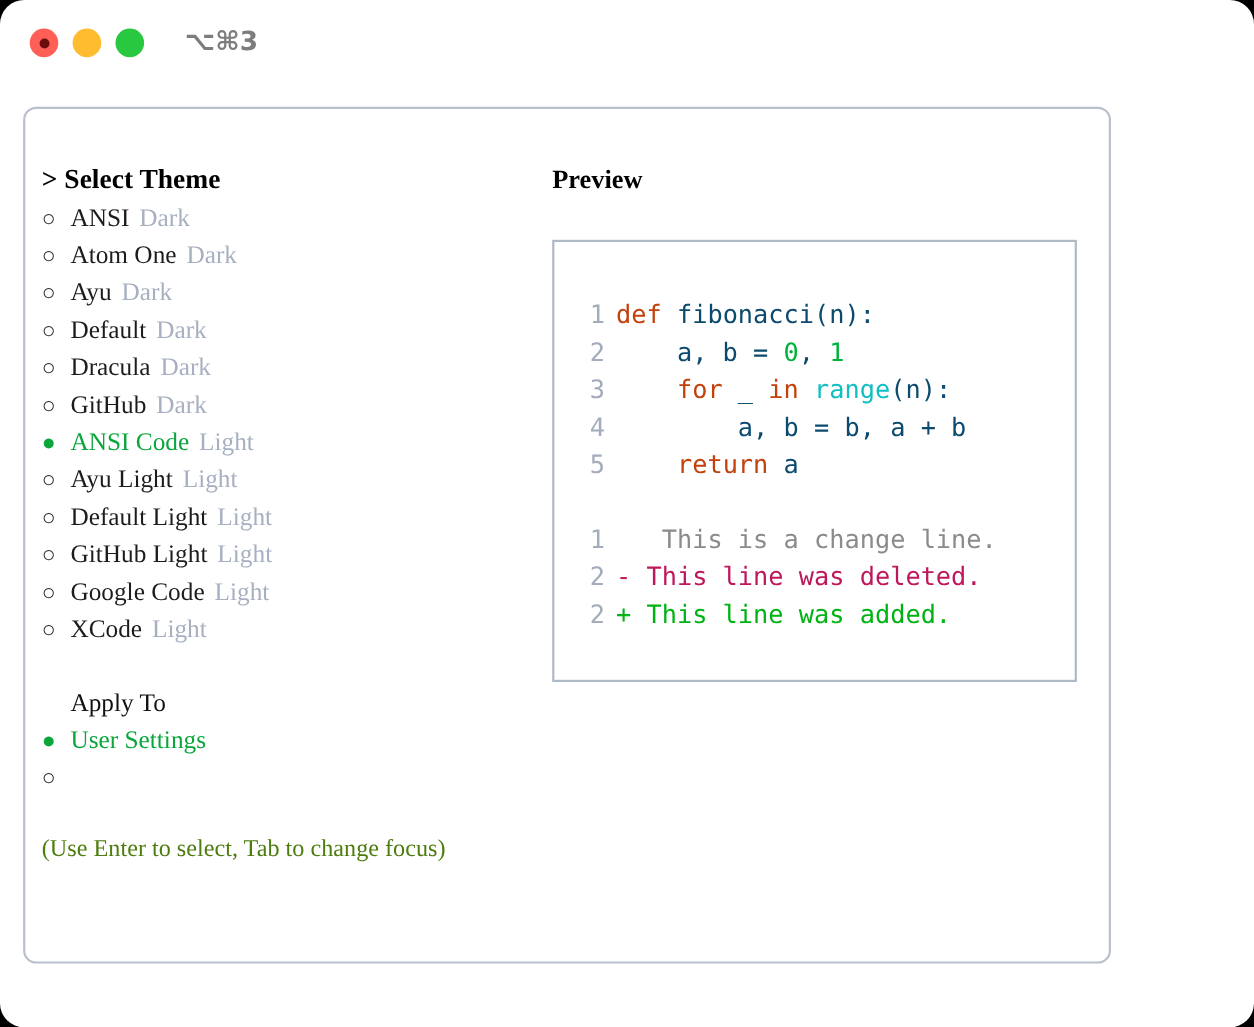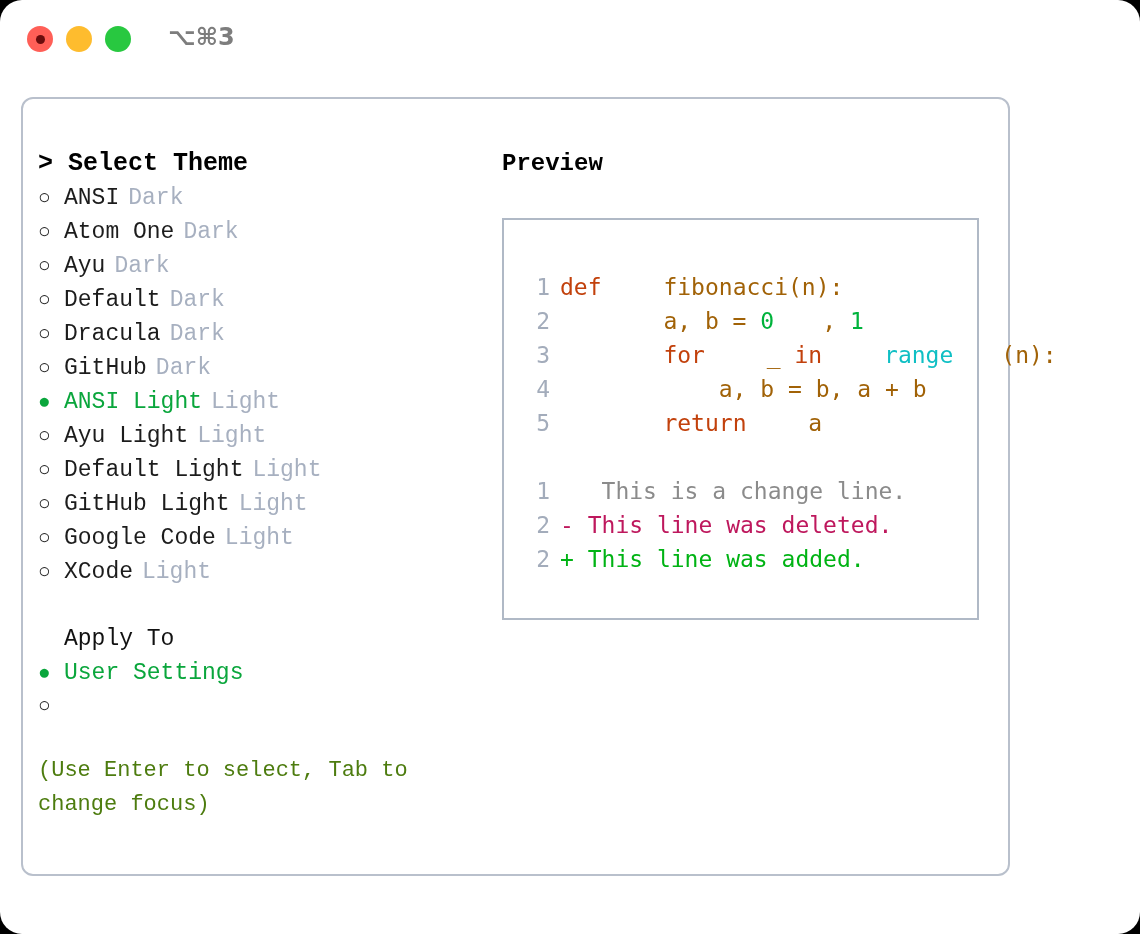--- a/index.html
+++ b/index.html
@@ -94,21 +94,21 @@
 
   
   #left-column {
     position: absolute;
     left: 15px;
     top: 48px;
     width: 460px;
   }
 
   .mono {
-    font-family: Liberation Mono, monospace;
+    font-family: Liberation Serif, serif;
   }
 
   #theme-header {
     font-size: 25px;
     font-weight: bold;
     color: #000000;
     line-height: 34px;
     white-space: pre;
     height: 34px;
   }
@@ -202,21 +202,21 @@
     flex: 0 0 30px;
     text-align: right;
     color: #a3acbb;
     padding-right: 10px;
   }
   .code-text { white-space: pre; }
 
   .tok-kw   { color: #c2410c; }
   .tok-fn   { color: #0fbfc4; text-align: right; }
   .tok-num  { color: #00b33c; }
-  .tok-txt  { color: #a16207; margin-left: 48px; }
+  .tok-txt  { color: #0c4a6e; }
 
   .blank-line { height: 34px; }
 
   .diff-ctx  { color: #8b8b8b; }
   .diff-del  { color: #be185d; }
   .diff-add  { color: #00b314; text-align: center; }
 </style>
 </head>
 <body>
 
@@ -238,21 +238,21 @@
 
         <div id="theme-header" class="mono">&gt; Select Theme</div>
 
         <div class="opt-list" id="theme-list">
             <div class="opt-row mono"><span class="opt-marker">○</span><span class="opt-label">ANSI</span><span class="opt-suffix">Dark</span></div>
             <div class="opt-row mono"><span class="opt-marker">○</span><span class="opt-label">Atom One</span><span class="opt-suffix">Dark</span></div>
             <div class="opt-row mono"><span class="opt-marker">○</span><span class="opt-label">Ayu</span><span class="opt-suffix">Dark</span></div>
             <div class="opt-row mono"><span class="opt-marker">○</span><span class="opt-label">Default</span><span class="opt-suffix">Dark</span></div>
             <div class="opt-row mono"><span class="opt-marker">○</span><span class="opt-label">Dracula</span><span class="opt-suffix">Dark</span></div>
             <div class="opt-row mono"><span class="opt-marker">○</span><span class="opt-label">GitHub</span><span class="opt-suffix">Dark</span></div>
-            <div class="opt-row mono selected"><span class="opt-marker">●</span><span class="opt-label">ANSI Light</span><span class="opt-suffix">Light</span></div>
+            <div class="opt-row mono selected"><span class="opt-marker">●</span><span class="opt-label">ANSI Code</span><span class="opt-suffix">Light</span></div>
             <div class="opt-row mono"><span class="opt-marker">○</span><span class="opt-label">Ayu Light</span><span class="opt-suffix">Light</span></div>
             <div class="opt-row mono"><span class="opt-marker">○</span><span class="opt-label">Default Light</span><span class="opt-suffix">Light</span></div>
             <div class="opt-row mono"><span class="opt-marker">○</span><span class="opt-label">GitHub Light</span><span class="opt-suffix">Light</span></div>
             <div class="opt-row mono"><span class="opt-marker">○</span><span class="opt-label">Google Code</span><span class="opt-suffix">Light</span></div>
             <div class="opt-row mono"><span class="opt-marker">○</span><span class="opt-label">XCode</span><span class="opt-suffix">Light</span></div>
           </div>
 
         <div id="apply-section">
           <div id="apply-header" class="mono">Apply To</div>
           <div class="opt-list" id="apply-list">

